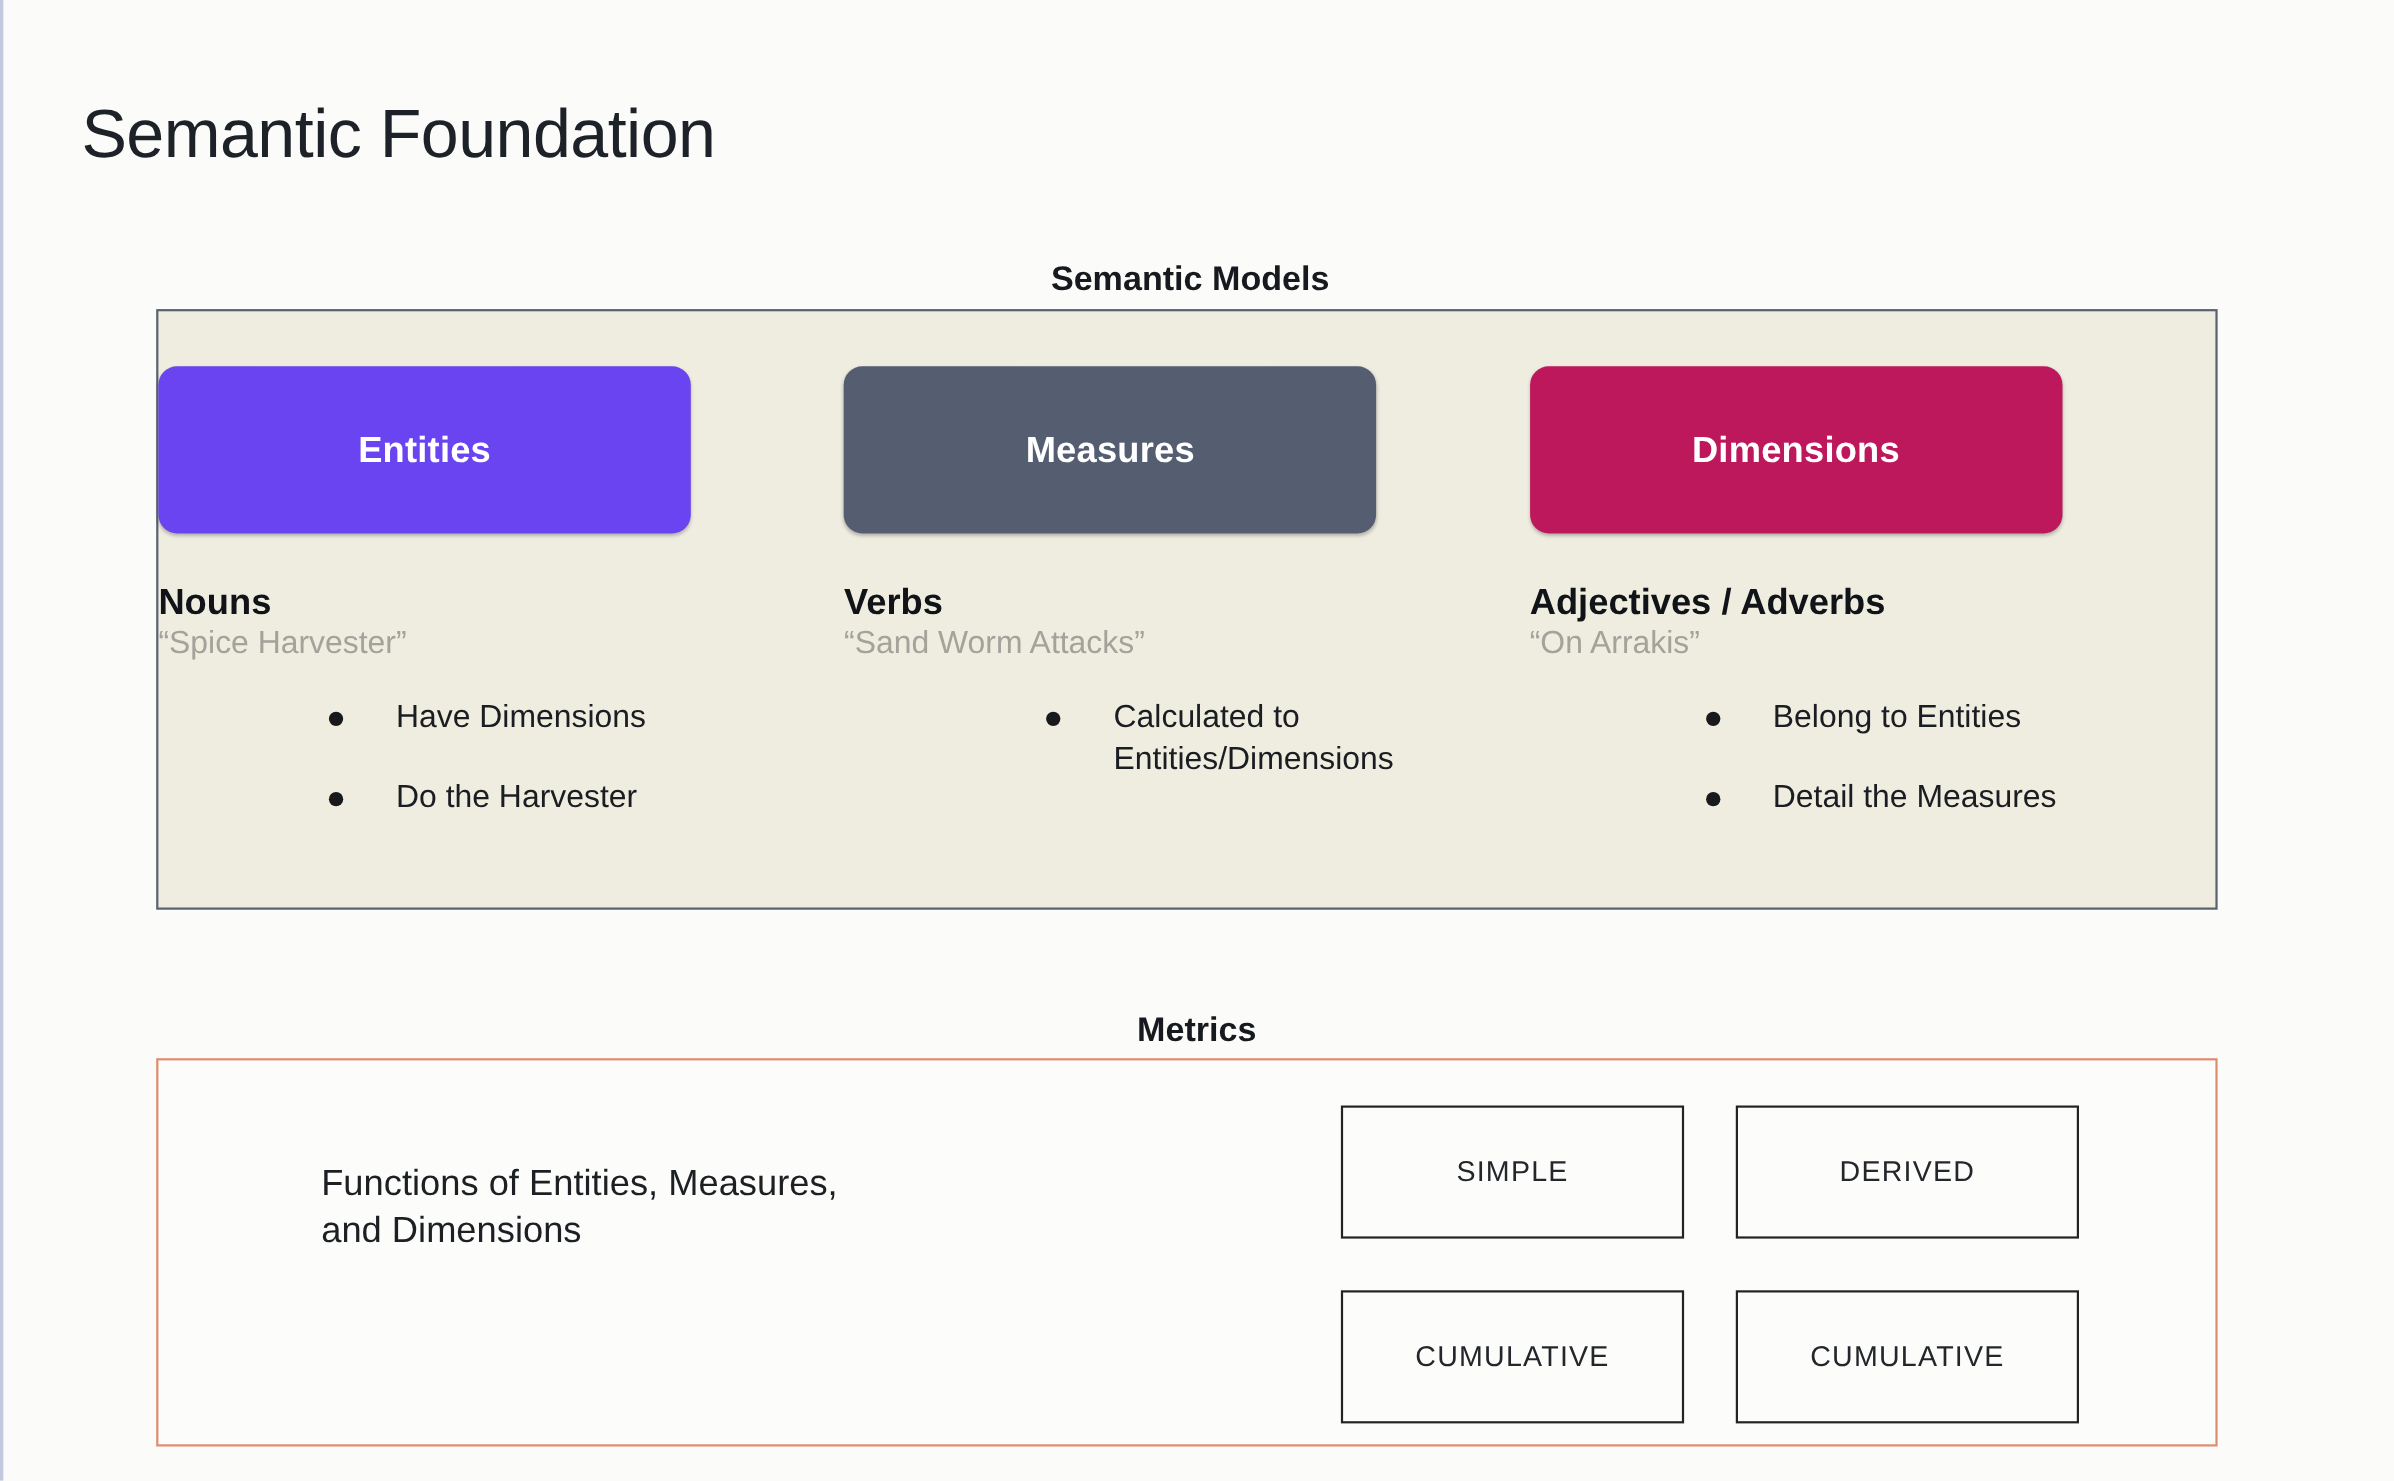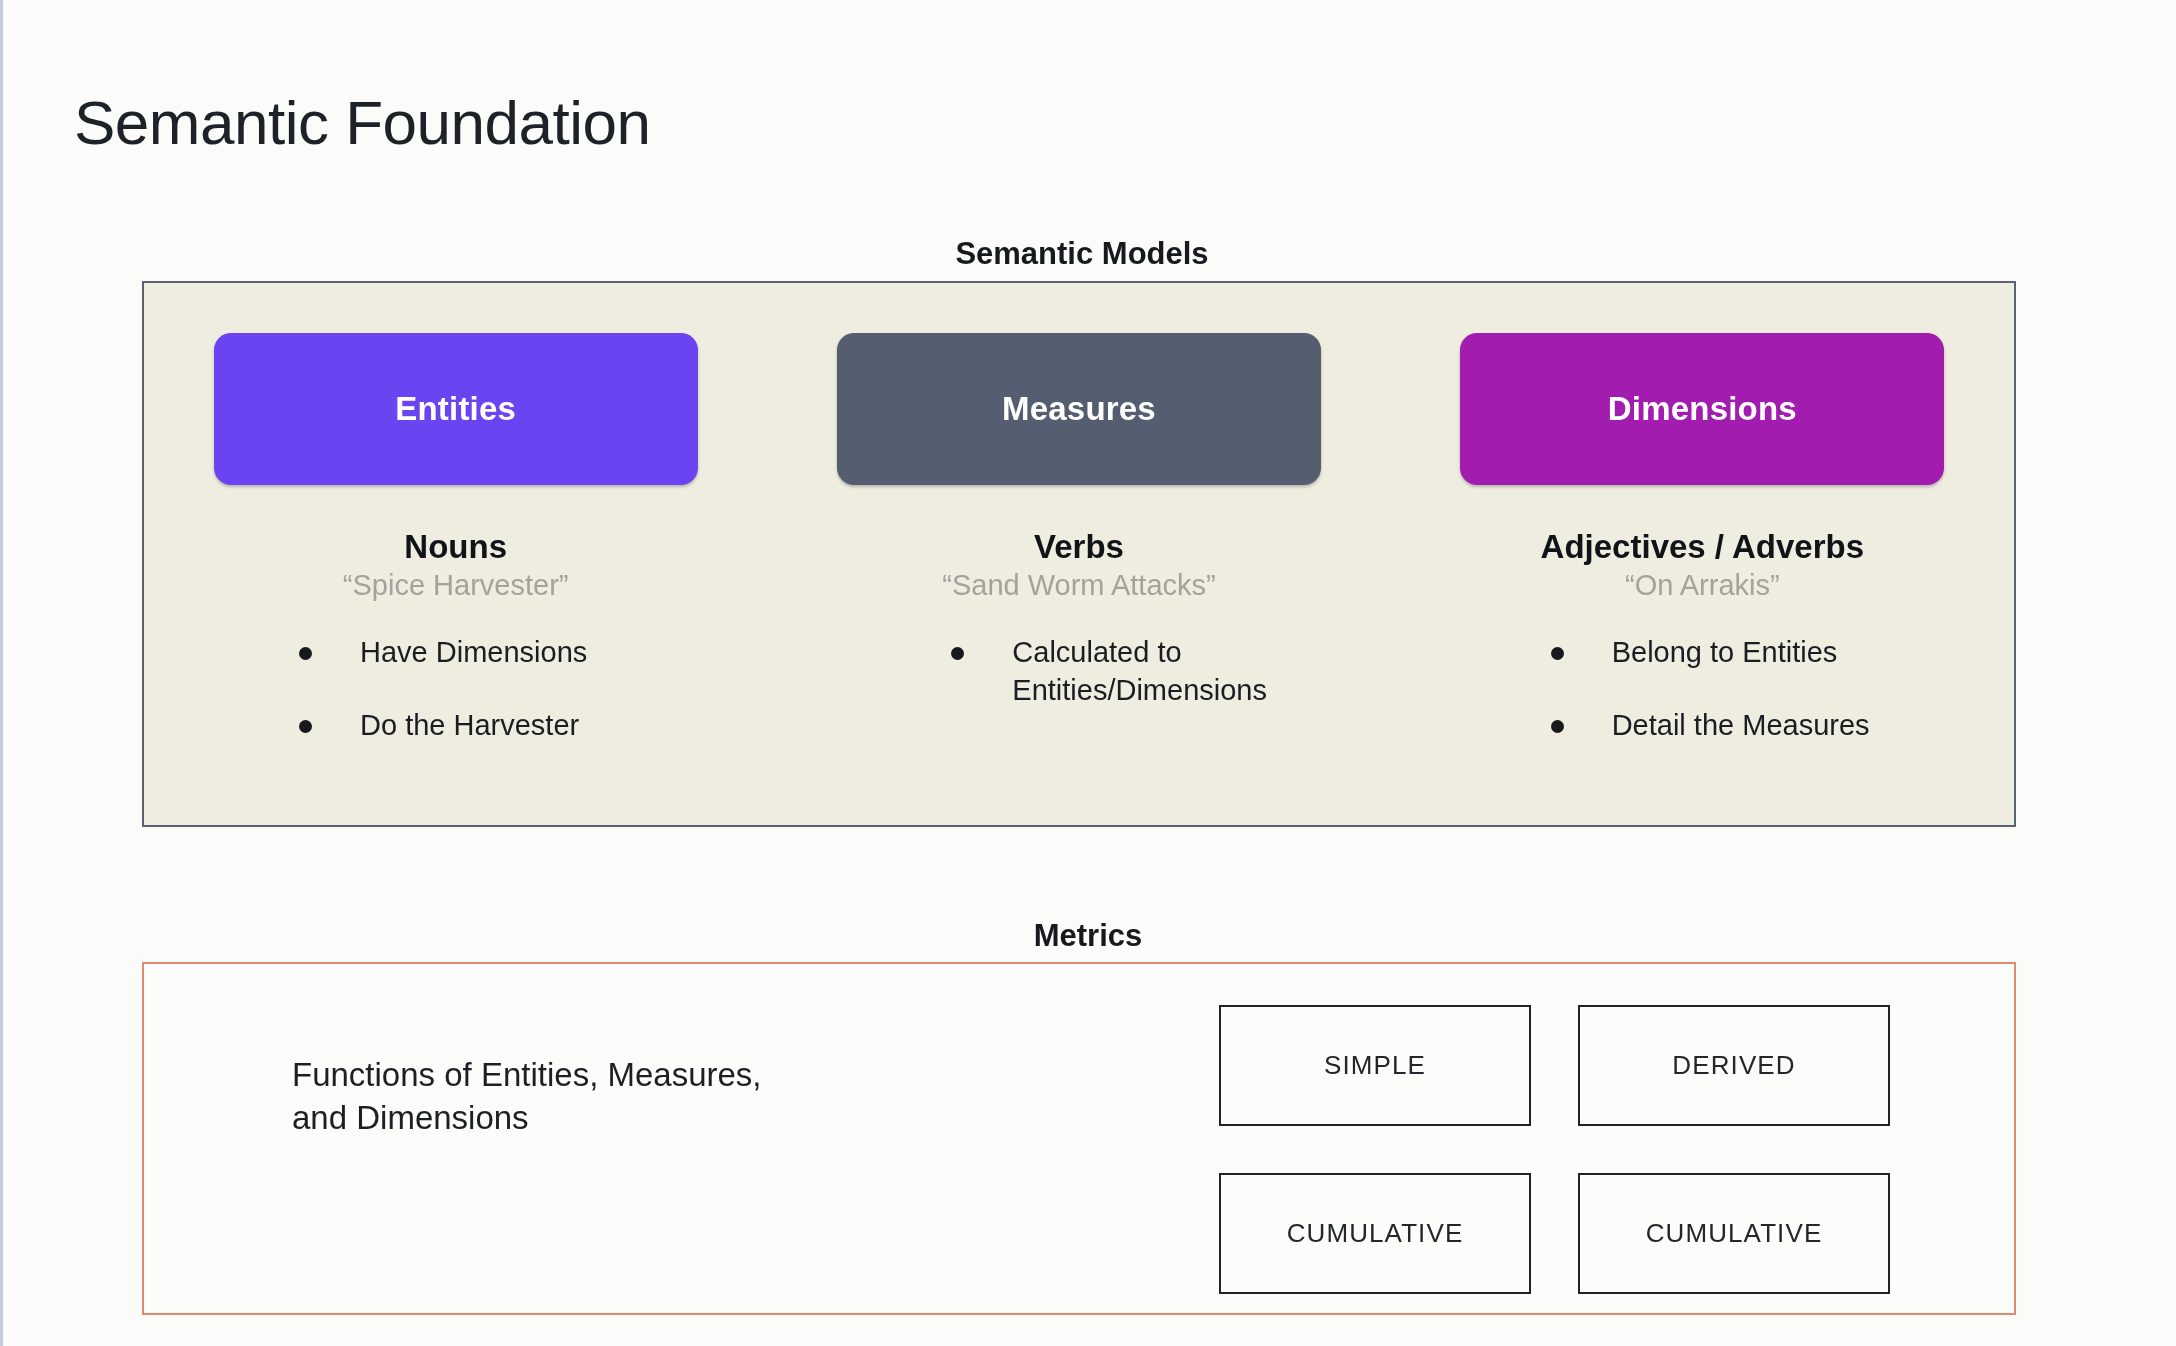--- a/index.html
+++ b/index.html
@@ -70,42 +70,42 @@
     width: 100%;
     height: 100%;
     display: flex;
     flex-direction: row;
   }
   .column {
     flex: 1 1 0;
     position: relative;
     display: flex;
     flex-direction: column;
-    align-items: center;
+    align-items: flex-start;
     padding-top: 50px;
     box-sizing: border-box;
   }
 
   .pill {
     width: 484px;
     height: 152px;
     border-radius: 17px;
     display: flex;
     align-items: center;
     justify-content: center;
     color: #ffffff;
     font-size: 33px;
     font-weight: 700;
     letter-spacing: 0.2px;
     box-shadow: 0 2px 3px rgba(40,40,50,0.28);
     box-sizing: border-box;
   }
   .pill.entities   { background: #6944f0; }
   .pill.measures   { background: #545e70; }
-  .pill.dimensions { background: #a21caf; }
+  .pill.dimensions { background: #be185d; }
 
   .part-of-speech {
     margin-top: 44px;
     font-size: 33px;
     font-weight: 700;
     color: #101317;
     text-align: center;
     white-space: nowrap;
     line-height: 1.1;
   }

